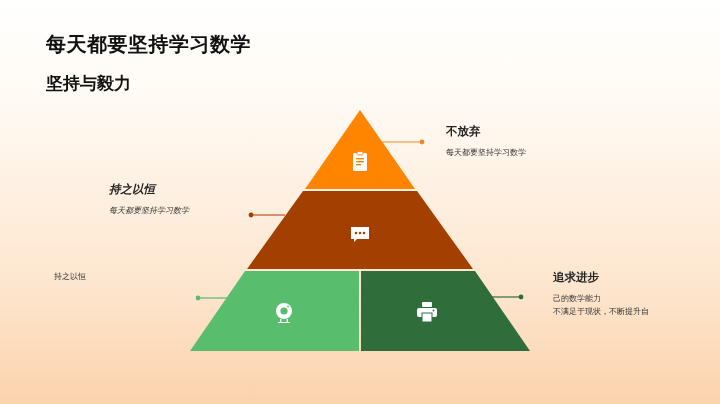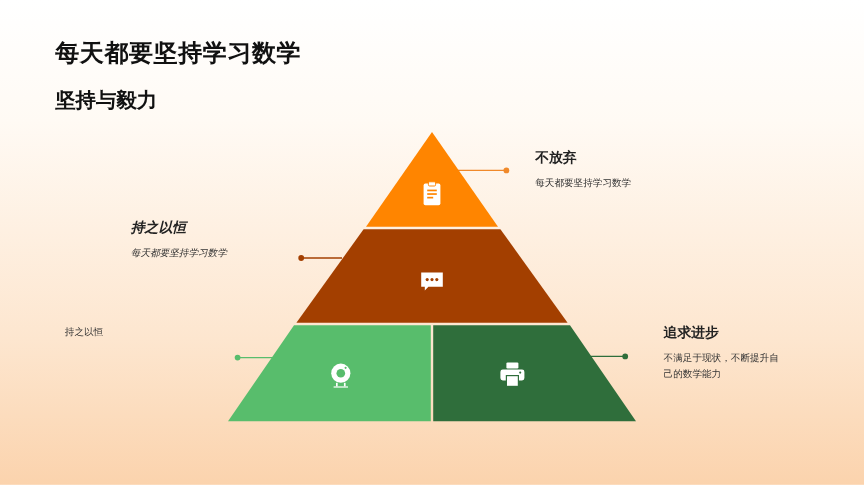--- a/index.html
+++ b/index.html
@@ -99,15 +99,15 @@
   <div class="h">持之以恒</div>
   <div class="d">每天都要坚持学习数学</div>
 </div>
 
 <div class="label" style="left:54px; top:270px;">
   <div class="d">持之以恒</div>
 </div>
 
 <div class="label" style="left:553px; top:270px;">
   <div class="h">追求进步</div>
+  <div class="d">己的数学能力</div>
   <div class="d">不满足于现状，不断提升自</div>
-  <div class="d">己的数学能力</div>
 </div>
 
 </body></html>

